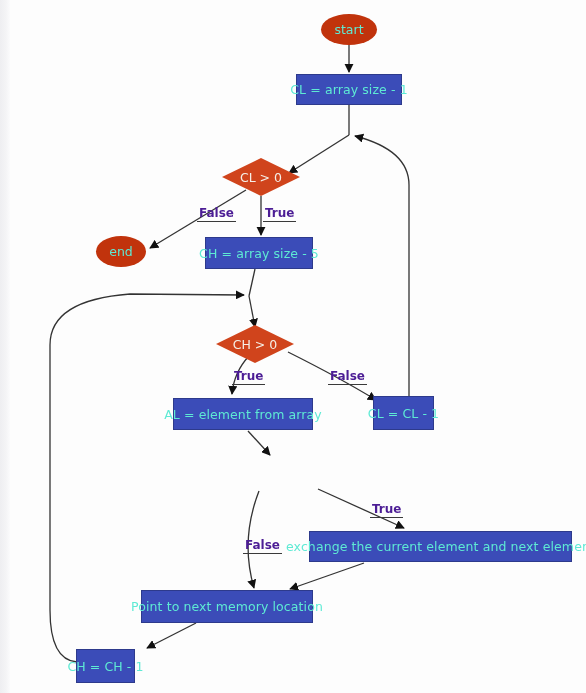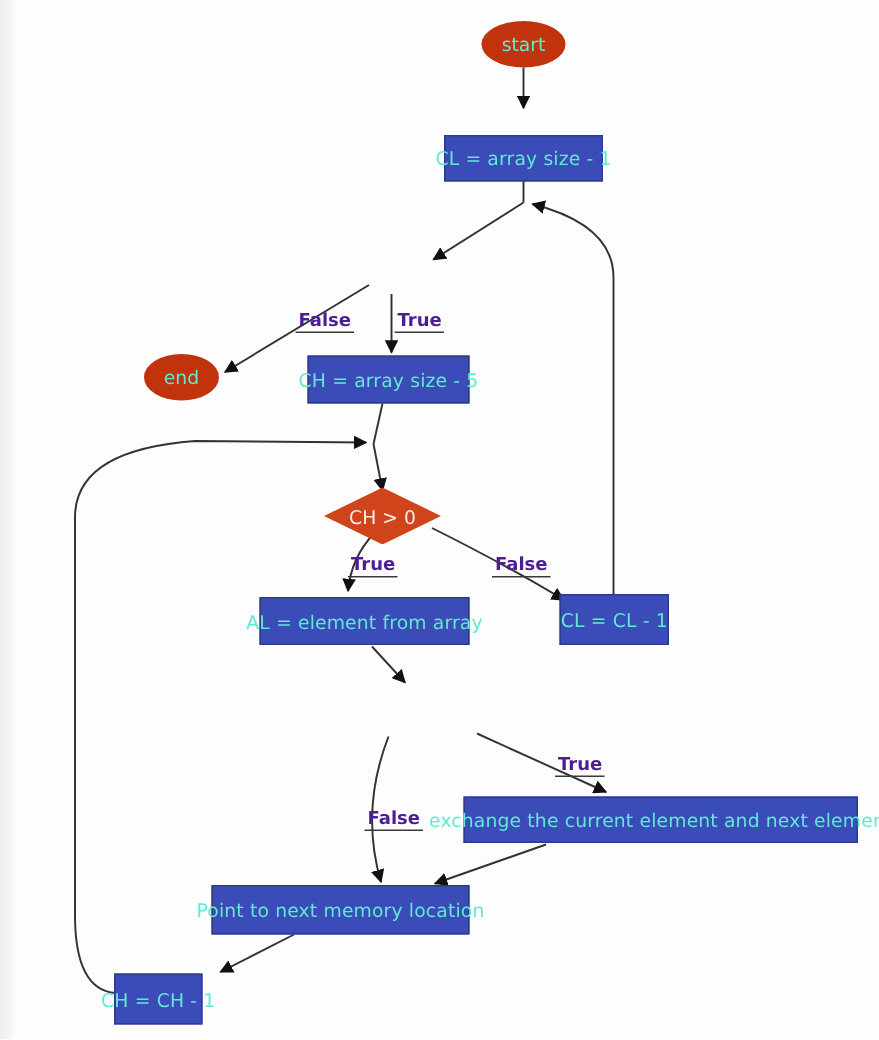--- a/index.html
+++ b/index.html
@@ -130,48 +130,52 @@
   </svg>
 
   <div class="node terminal" style="left:321px; top:14px; width:56px; height:31px;">
     <span>start</span>
   </div>
 
   <div class="node terminal" style="left:96px; top:236px; width:50px; height:31px;">
     <span>end</span>
   </div>
 
-  <div class="node process" style="left:296px; top:90px; width:106px; height:31px;">
+  <div class="node process" style="left:296px; top:74px; width:106px; height:31px;">
     <span>CL = array size - 1</span>
   </div>
 
   <div class="node process" style="left:205px; top:237px; width:108px; height:32px;">
     <span>CH = array size - 5</span>
   </div>
 
   <div class="node process" style="left:173px; top:398px; width:140px; height:32px;">
     <span>AL = element from array</span>
   </div>
 
-  <div class="node process" style="left:373px; top:396px; width:73px; height:34px;">
+  <div class="node process" style="left:373px; top:396px; width:61px; height:34px;">
     <span>CL = CL - 1</span>
   </div>
 
   <div class="node process" style="left:309px; top:531px; width:263px; height:31px;">
     <span>exchange the current element and next element</span>
   </div>
 
   <div class="node process" style="left:141px; top:590px; width:172px; height:33px;">
     <span>Point to next memory location</span>
   </div>
 
   <div class="node process" style="left:76px; top:649px; width:59px; height:34px;">
     <span>CH = CH - 1</span>
   </div>
 
+  <div class="diamond-wrap" style="left:222px; top:158px; width:78px; height:38px;">
+    <div class="diamond-shape"></div>
+    <div class="diamond-label">CL &gt; 0</div>
+  </div>
 
   <div class="diamond-wrap" style="left:216px; top:325px; width:78px; height:38px;">
     <div class="diamond-shape"></div>
     <div class="diamond-label">CH &gt; 0</div>
   </div>
 
 
   <div class="edge-label" style="left:197px; top:206px;">False</div>
   <div class="edge-label" style="left:263px; top:206px;">True</div>
   <div class="edge-label" style="left:232px; top:369px;">True</div>

